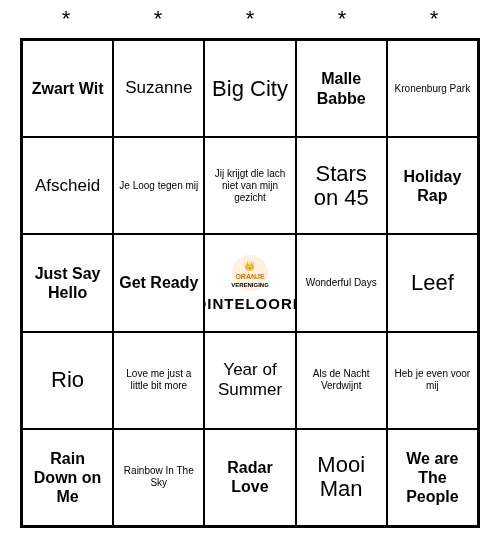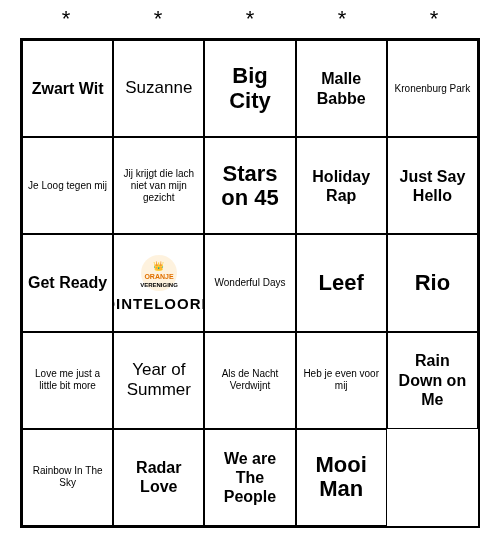--- a/index.html
+++ b/index.html
@@ -42,21 +42,21 @@
       position: relative;
       overflow: hidden;
     }
     .cell-text {
       font-size: 17px;
       line-height: 1.2;
       color: #000;
     }
     .cell-text.large {
       font-size: 22px;
-      font-weight: bold;
+      font-weight: normal;
       line-height: 1.1;
     }
     .cell-text.medium {
       font-size: 16px;
       font-weight: bold;
       line-height: 1.2;
     }
     .cell-text.small {
       font-size: 10px;
       line-height: 1.2;
@@ -99,20 +99,23 @@
       <span class="cell-text">Suzanne</span>
     </div>
     <div class="cell">
       <span class="cell-text large">Big City</span>
     </div>
     <div class="cell">
       <span class="cell-text medium">Malle Babbe</span>
     </div>
     <div class="cell">
       <span class="cell-text small">Kronenburg Park</span>
+    </div>
+    <div class="cell">
+      <span class="cell-text">Afscheid</span>
     </div>
     <div class="cell">
       <span class="cell-text small">Je Loog tegen mij</span>
     </div>
     <div class="cell">
       <span class="cell-text small">Jij krijgt die lach niet van mijn gezicht</span>
     </div>
     <div class="cell">
       <span class="cell-text large">Stars on 45</span>
     </div>
@@ -158,18 +161,18 @@
     <div class="cell">
       <span class="cell-text medium">Rain Down on Me</span>
     </div>
     <div class="cell">
       <span class="cell-text small">Rainbow In The Sky</span>
     </div>
     <div class="cell">
       <span class="cell-text medium">Radar Love</span>
     </div>
     <div class="cell">
-      <span class="cell-text medium">We are The People</span>
+      <span class="cell-text large">Mooi Man</span>
     </div>
     <div class="cell">
-      <span class="cell-text large">Mooi Man</span>
+      <span class="cell-text medium">We are The People</span>
     </div>
   </div>
 
 </body></html>

